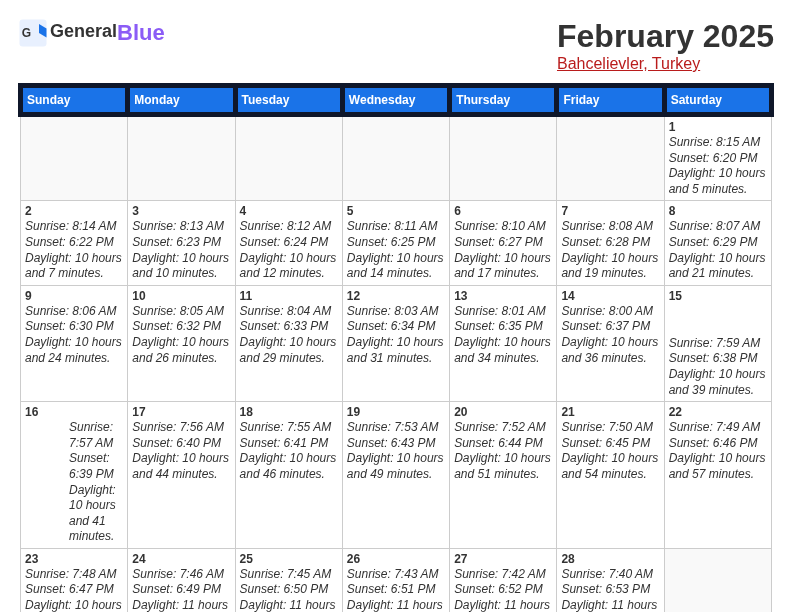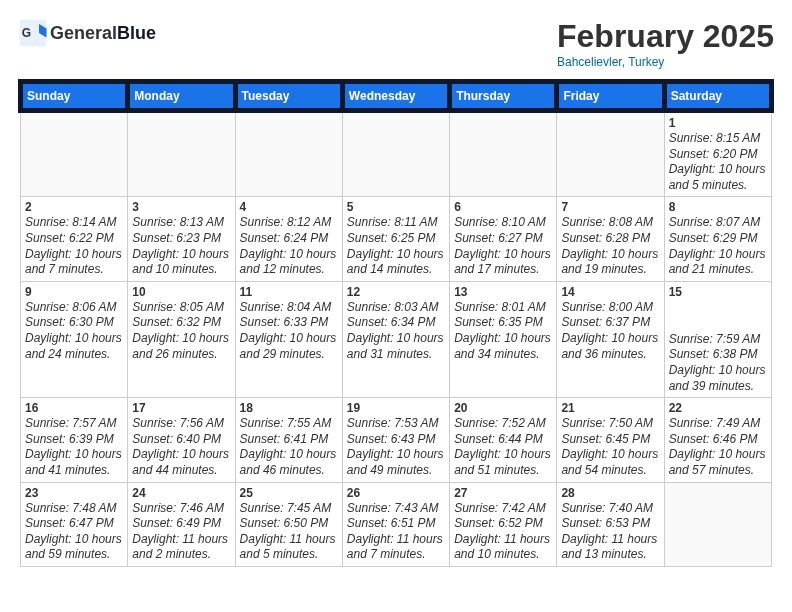--- a/index.html
+++ b/index.html
@@ -28,40 +28,41 @@
       display: flex;
       flex-direction: row;
       line-height: 1;
     }
     .logo-general {
       font-size: 18px;
       font-weight: bold;
       color: #333;
     }
     .logo-blue {
-      font-size: 18px;
+      font-size: 22px;
       font-weight: bold;
-      color: #0f172a;
+      color: #8b5cf6;
     }
     .logo-icon {
       width: 30px;
       height: 30px;
       margin-right: 2px;
     }
     .title-block {
       text-align: left;
     }
     .cal-title {
       font-size: 32px;
       font-weight: bold;
       color: #333;
     }
     .cal-subtitle {
-      font-size: 12px;
-      color: #0369a1;
+      font-size: 16px;
+      color: #b91c1c;
+      text-decoration: underline;
     }
     .calendar {
       width: 100%;
       border-collapse: collapse;
     }
     .calendar th {
       background: #1a73e8;
       color: #fff;
       font-size: 12px;
       padding: 5px 4px;
@@ -242,21 +243,21 @@
             <span class="day-num">15</span>
             <div class="day-info" style="white-space: pre-line; margin-top: 33px;">Sunrise: 7:59 AM
 Sunset: 6:38 PM
 Daylight: 10 hours
 and 39 minutes.</div>
           </td>
         </tr>
         <tr>
           <td>
             <span class="day-num">16</span>
-            <div class="day-info" style="white-space: pre-line;">Sunrise: 7:57 AM
+            <div class="day-info" style="white-space: pre-line; margin-left: 44px;">Sunrise: 7:57 AM
 Sunset: 6:39 PM
 Daylight: 10 hours
 and 41 minutes.</div>
           </td>
           <td>
             <span class="day-num">17</span>
             <div class="day-info" style="white-space: pre-line;">Sunrise: 7:56 AM
 Sunset: 6:40 PM
 Daylight: 10 hours
 and 44 minutes.</div>

